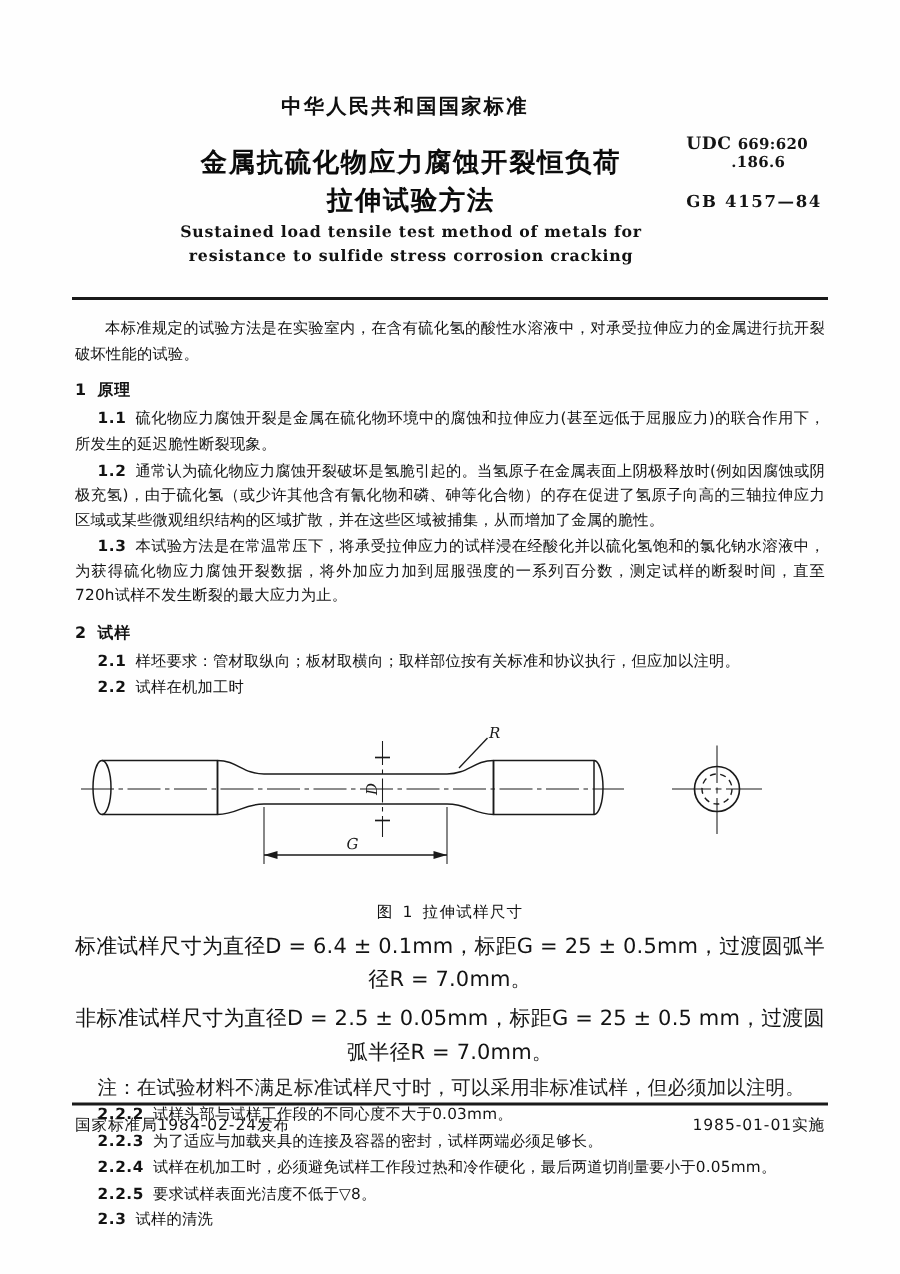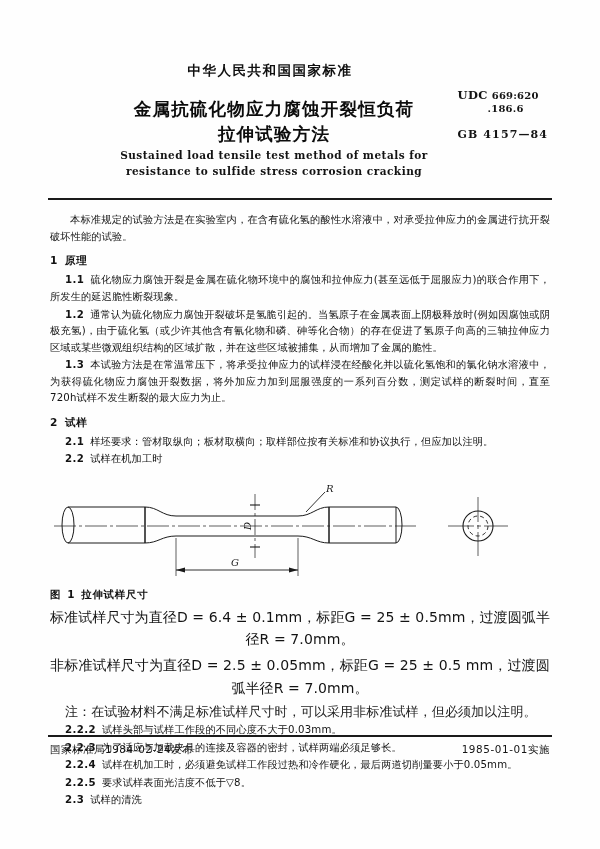--- a/index.html
+++ b/index.html
@@ -122,25 +122,25 @@
     letter-spacing: 0.4px;
   }
   .clause.flat { text-indent: 15px; }
   
   .figure-wrap {
     margin: 12px 0 0 0;
     position: relative;
     height: 104px;
   }
   .fig-caption {
-    text-align: left;
+    text-align: center;
     font-size: 10.4px;
-    font-weight: 700;
+    font-weight: 400;
     letter-spacing: 0.8px;
-    margin-top: 2px;
+    margin-top: 16px;
   }
   .fig-caption .capnum { margin: 0 6px; }
   .spec-line {
     margin: 3px 0 0 0;
     font-size: 14px;
     text-align: center;
     letter-spacing: 0.1px;
   }
   .note-line {
     margin: 2px 0 0 0;

